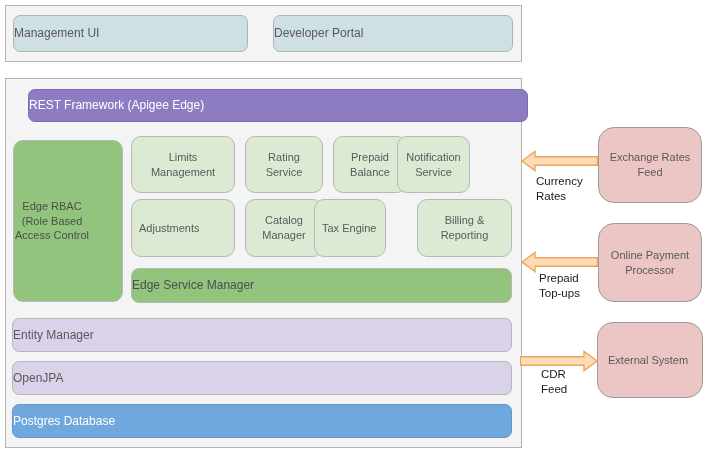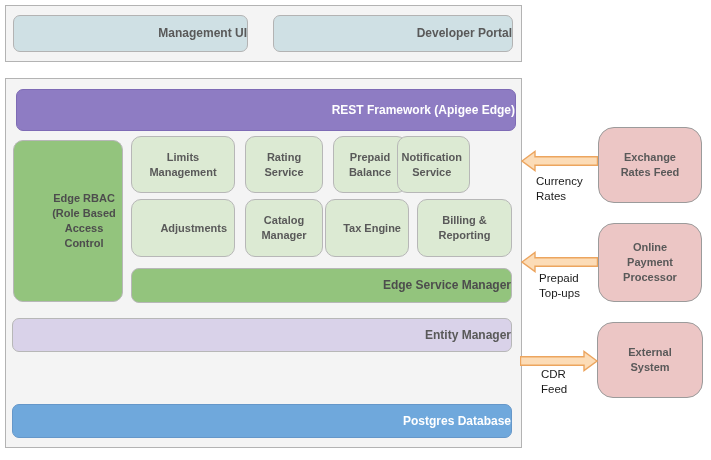--- a/index.html
+++ b/index.html
@@ -32,23 +32,23 @@
   }
   .container{
     position:absolute;
     background:var(--container-bg);
     border:1px solid var(--container-border);
   }
   .box{
     position:absolute;
     display:flex;
     align-items:center;
-    justify-content:flex-end;
+    justify-content:flex-start;
     text-align:center;
-    font-weight:bold;
+    font-weight:normal;
     font-size:11px;
     color:var(--label-text);
     line-height:1.35;
   }
   .teal{
     background:var(--teal-box-bg);
     border:1px solid var(--container-border);
     border-radius:7px;
     font-size:12px;
   }
@@ -115,21 +115,21 @@
   <div class="box teal" style="left:7px;top:9px;width:235px;height:37px;">
     <span>Management UI</span>
   </div>
   <div class="box teal" style="left:267px;top:9px;width:240px;height:37px;">
     <span>Developer Portal</span>
   </div>
 </div>
 
 <div class="container" style="left:5px;top:78px;width:517px;height:370px;">
 
-  <div class="box purple-bar" style="left:10px;top:10px;width:500px;height:42px;padding-left:24px;">
+  <div class="box purple-bar" style="left:22px;top:10px;width:500px;height:33px;">
     <span>REST Framework (Apigee Edge)</span>
   </div>
 
   <div class="box green-box rbac" style="left:7px;top:61px;width:110px;height:162px;">
     <span class="rbac-text">Edge RBAC (Role Based Access Control</span>
   </div>
 
   <div class="box svc" style="left:125px;top:57px;width:104px;height:57px;">
     <span>Limits Management</span>
   </div>
@@ -142,35 +142,38 @@
   <div class="box svc" style="left:391px;top:57px;width:73px;height:57px;">
     <span>Notification Service</span>
   </div>
 
   <div class="box svc" style="left:125px;top:120px;width:104px;height:58px;">
     <span>Adjustments</span>
   </div>
   <div class="box svc" style="left:239px;top:120px;width:78px;height:58px;">
     <span>Catalog Manager</span>
   </div>
-  <div class="box svc" style="left:319px;top:120px;width:84px;height:58px;">
+  <div class="box svc" style="left:308px;top:120px;width:72px;height:58px;">
     <span>Tax Engine</span>
   </div>
   <div class="box svc" style="left:411px;top:120px;width:95px;height:58px;">
     <span>Billing &amp; Reporting</span>
   </div>
 
   <div class="box green-box esm" style="left:125px;top:189px;width:381px;height:35px;">
     <span>Edge Service Manager</span>
   </div>
 
   <div class="box lav-bar" style="left:6px;top:239px;width:500px;height:34px;">
     <span>Entity Manager</span>
   </div>
 
+  <div class="box lav-bar" style="left:6px;top:282px;width:500px;height:34px;">
+    <span>OpenJPA</span>
+  </div>
 
   <div class="box blue-bar" style="left:6px;top:325px;width:500px;height:34px;">
     <span>Postgres Database</span>
   </div>
 </div>
 
 <div class="box pink" style="left:598px;top:127px;width:104px;height:76px;">
   <span>Exchange Rates Feed</span>
 </div>
 <div class="box pink" style="left:598px;top:223px;width:104px;height:79px;">

